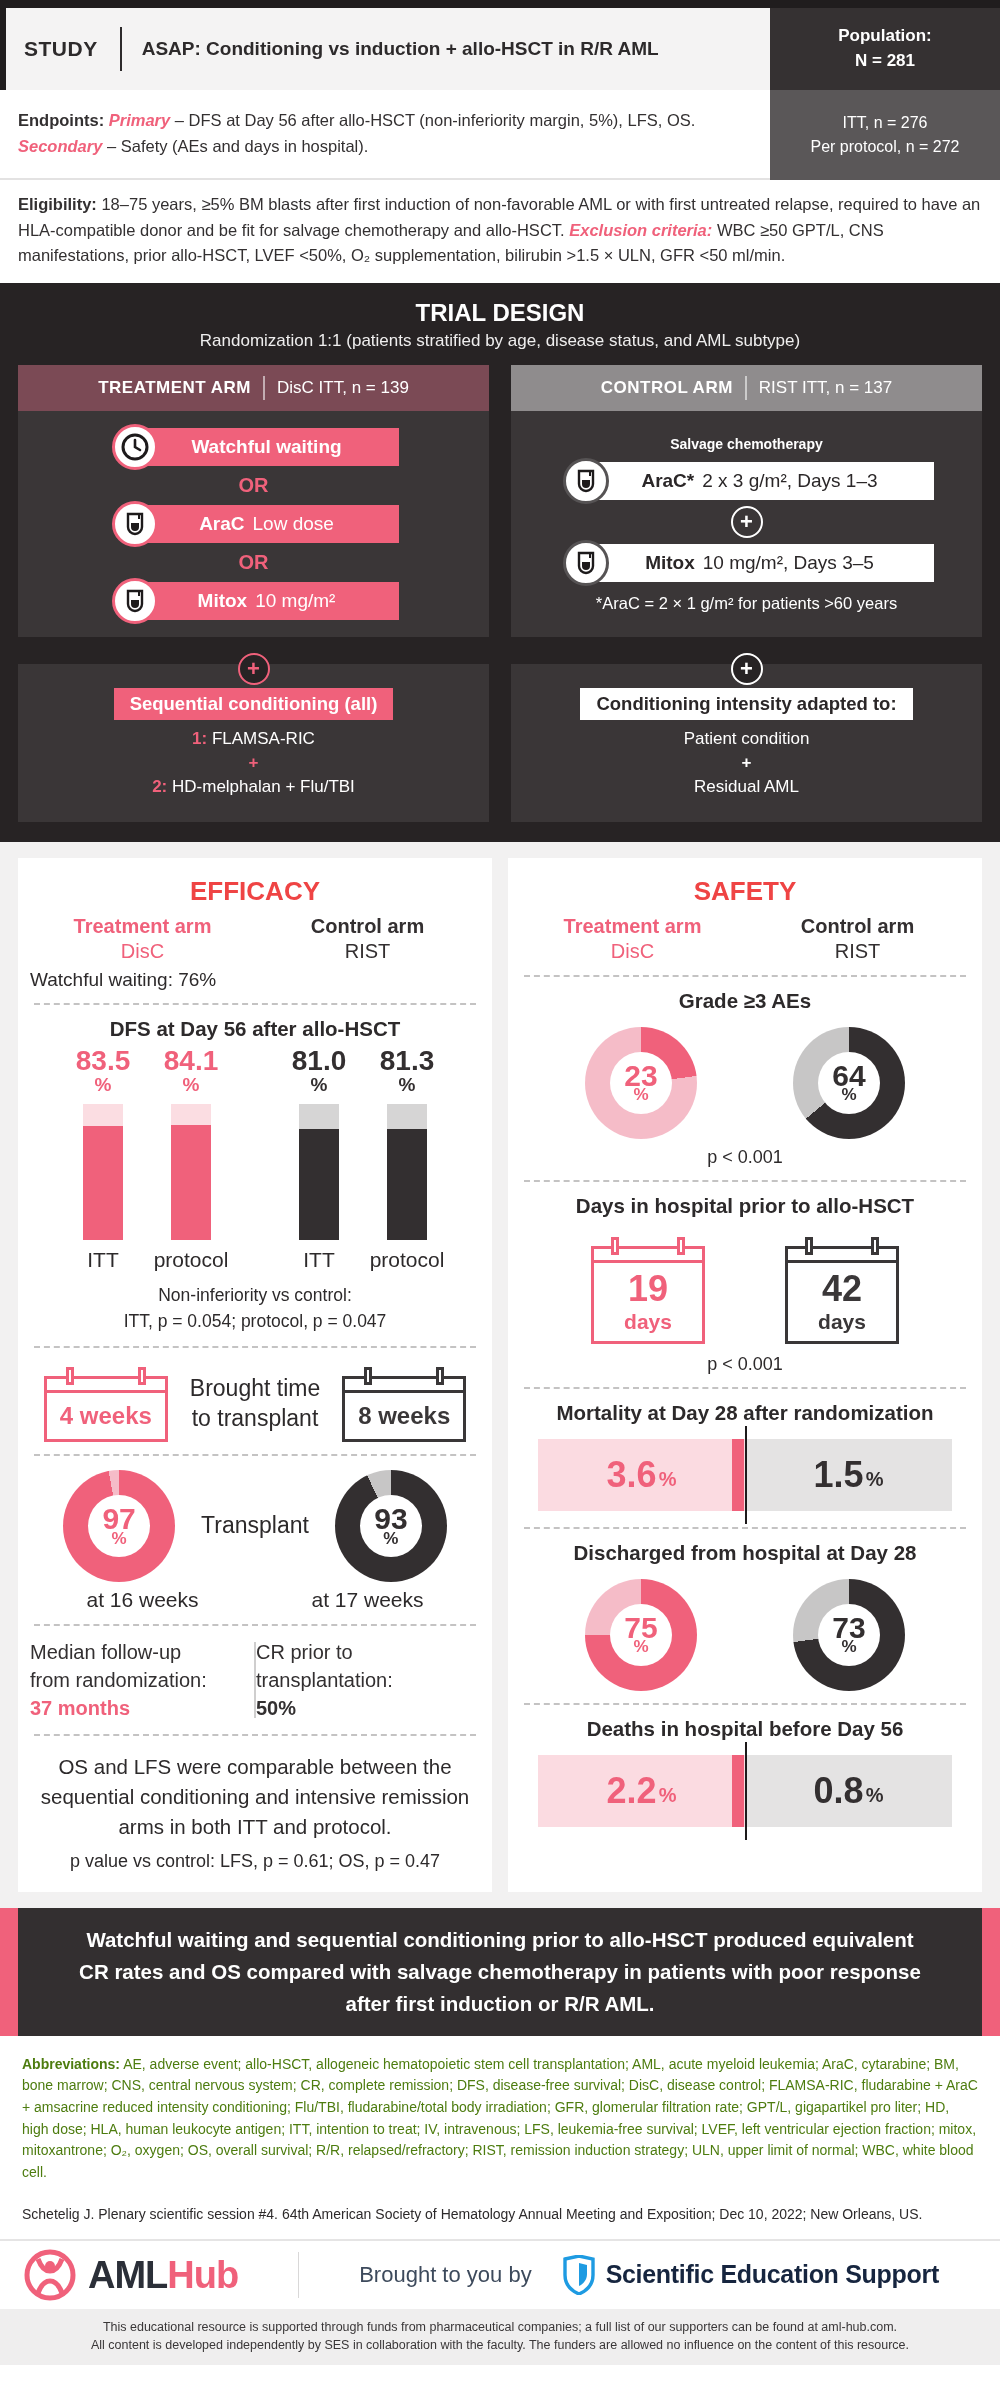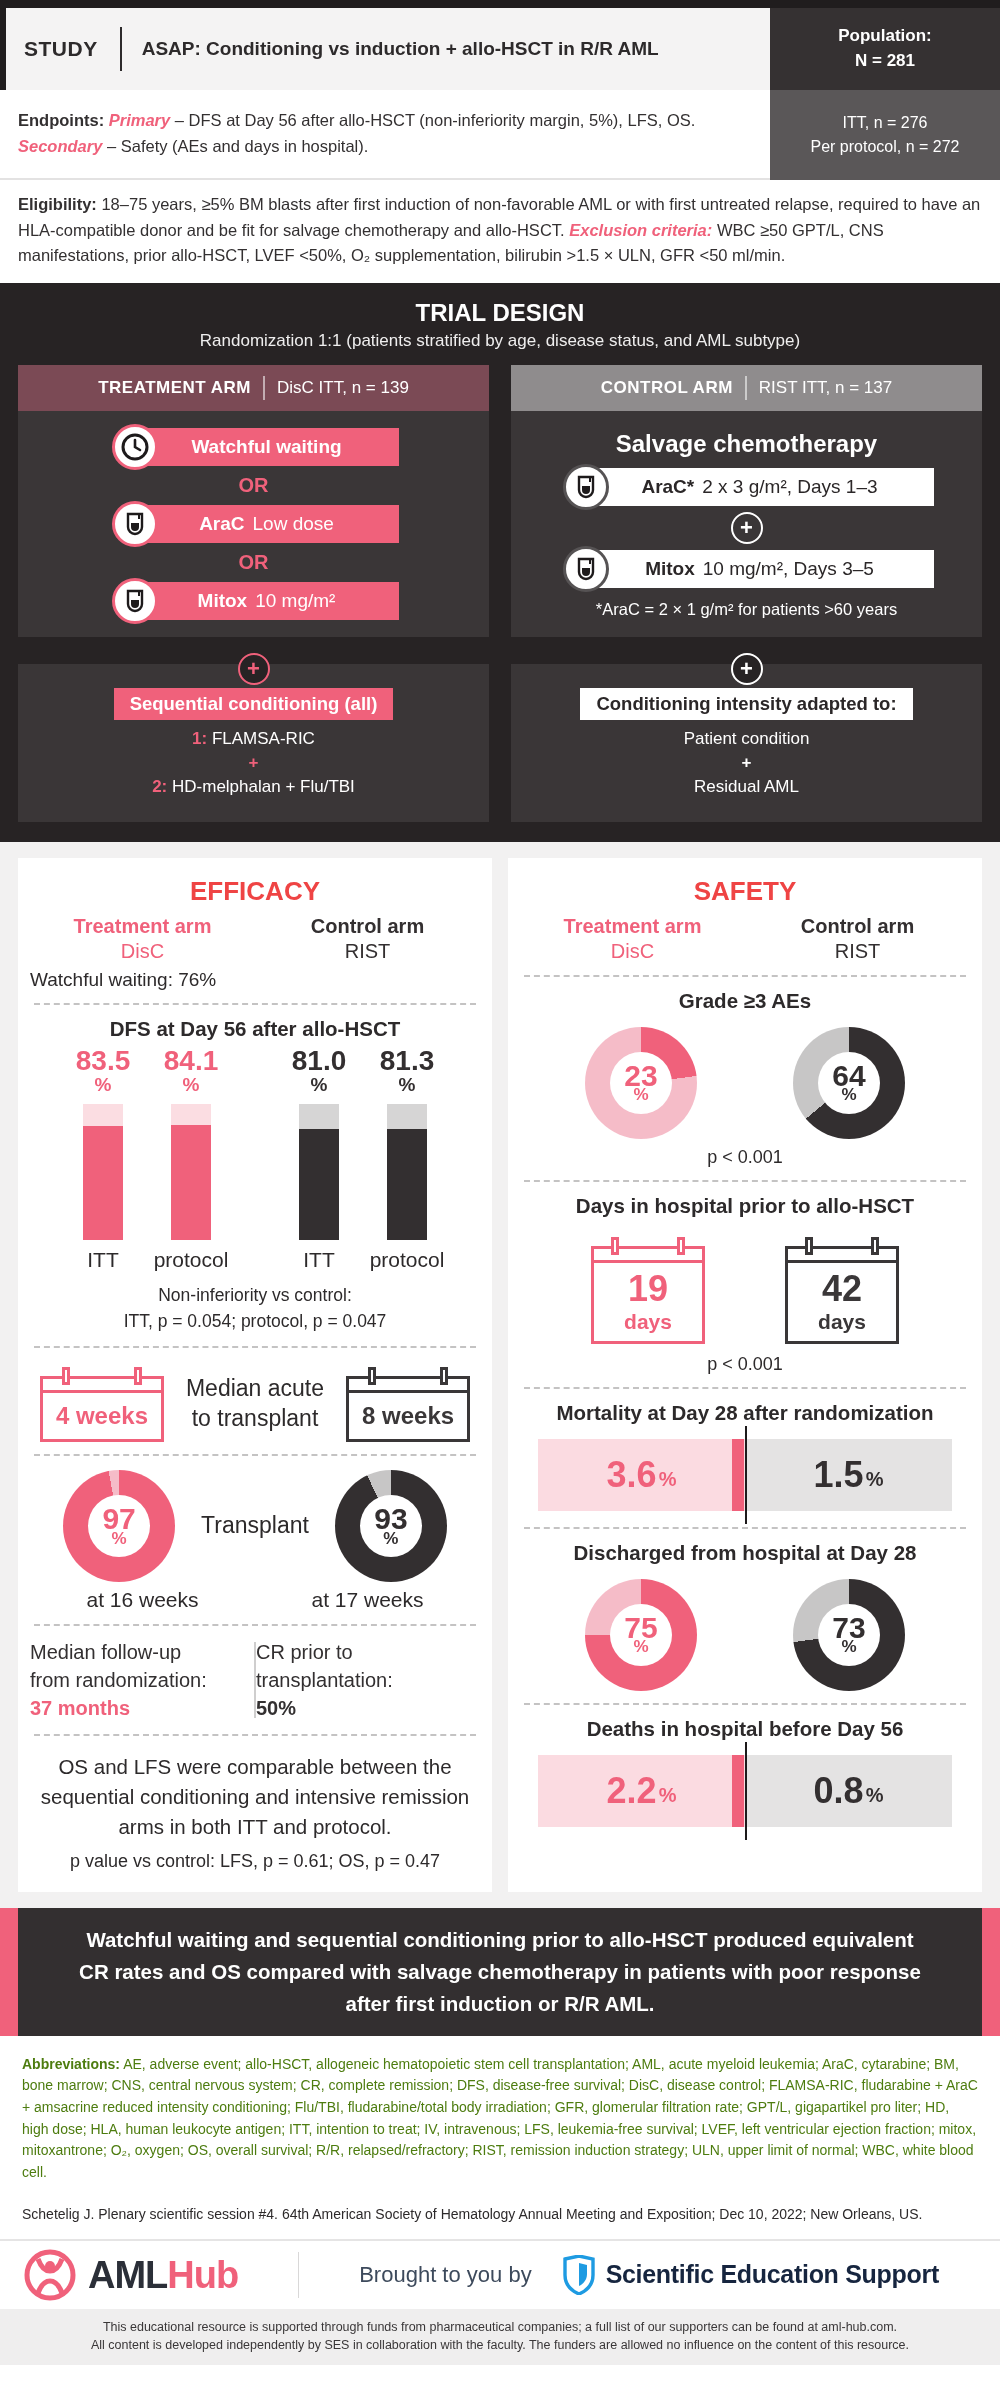--- a/index.html
+++ b/index.html
@@ -37,21 +37,21 @@
   .arm-body{background:#3a3637;height:226px;display:flex;flex-direction:column;align-items:center;justify-content:center;}
   .pill{position:relative;height:38px;min-width:236px;background:#f0617b;display:flex;align-items:center;justify-content:center;gap:8px;color:#fff;font-size:19px;margin-left:26px;padding:0 14px;}
   .pill .b{font-weight:bold;}
   .pill-icon{position:absolute;left:-23px;top:-4px;width:46px;height:46px;border-radius:50%;background:#fff;border:3px solid #f0617b;box-sizing:border-box;display:flex;align-items:center;justify-content:center;}
   .pill.white{background:#fff;color:#2b2728;min-width:320px;}
   .pill.white .pill-icon{border-color:#56may;}
   .pill.white .pill-icon{border-color:#565354;}
   .or{color:#f0617b;font-weight:bold;font-size:20px;margin:8px 0;}
   .plus-circle{width:32px;height:32px;border-radius:50%;border:2.5px solid #fff;color:#fff;display:flex;align-items:center;justify-content:center;font-size:22px;font-weight:bold;line-height:1;box-sizing:border-box;background:transparent;margin:6px auto;}
   .plus-circle.pinkc{border-color:#f0617b;color:#f0617b;}
-  .salvage-h{color:#fff;font-weight:bold;font-size:24px;margin:2px 11px 10px;text-align:center;}
+  .salvage-h{color:#fff;font-weight:bold;font-size:14px;margin:2px 11px 10px;text-align:center;}
   .footnote{color:#fff;font-size:16.5px;margin-top:12px;}
   .cond-box{position:relative;background:#3a3637;height:158px;margin-top:27px;display:flex;flex-direction:column;align-items:center;}
   .gap-plus{position:absolute;top:-17px;left:50%;transform:translateX(-50%);background:#272324;}
   .band-banner{margin-top:24px;padding:5px 16px;font-weight:bold;font-size:18.5px;}
   .band-banner.pinkb{background:#f0617b;color:#fff;}
   .band-banner.whiteb{background:#fff;color:#2b2728;}
   .cond-line{color:#fff;font-size:17px;margin-top:9px;}
   .cond-line .n{color:#f0617b;font-weight:bold;}
   .cond-plus{color:#f0617b;font-weight:bold;font-size:17px;margin-top:4px;}
   .cond-plus.whitep{color:#fff;}
@@ -329,21 +329,21 @@
     </div>
     <hr class="dash">
     <div class="cal-row">
       <div class="cal pinkcal">
         <span class="tab l"></span>
           <span class="tab r"></span>
         <div class="head"></div>
         <div class="body1">4 weeks</div>
       </div>
       <div class="mid-label">
-        <div>Median acute</div>
+        <div>Brought time</div>
         <div>to transplant</div>
       </div>
       <div class="cal darkcal">
         <span class="tab l"></span>
           <span class="tab r"></span>
         <div class="head"></div>
         <div class="body1">8 weeks</div>
       </div>
     </div>
     <hr class="dash">

